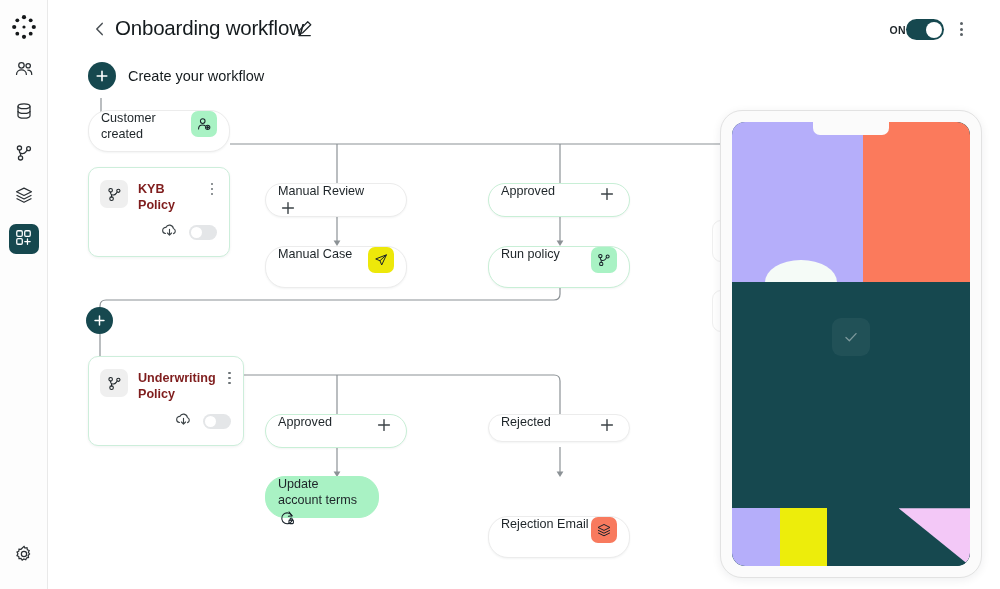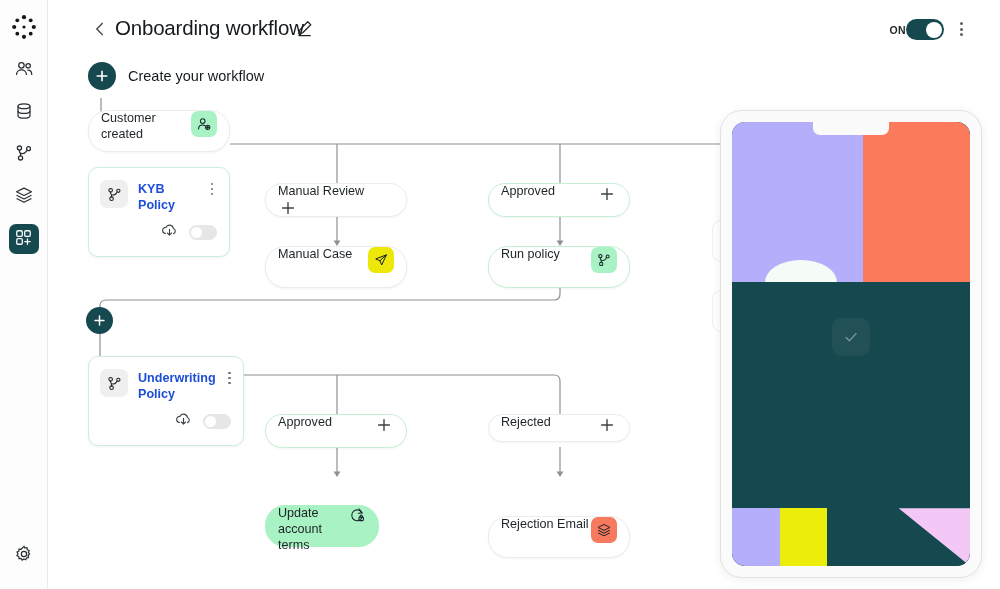--- a/index.html
+++ b/index.html
@@ -74,21 +74,21 @@
 
   .plus-sign { width: 20px; height: 20px; display:flex; align-items:center; justify-content:center; color:#3c4347; cursor:pointer; }
 
   
   .leaf { padding: 0 12px; justify-content: space-between; }
 
   
   .policy-card { position: absolute; background:#fff; border:1px solid #cdeedb; border-radius: 10px; box-shadow: 0 1px 3px rgba(20,30,40,0.06); }
   .policy-head { display:flex; align-items:flex-start; gap:10px; padding: 12px 10px 0 11px; }
   .policy-icon { width: 28px; height: 28px; border-radius: 7px; background:#efefef; display:flex; align-items:center; justify-content:center; flex:0 0 28px; }
-  .policy-name { font-size: 12.6px; font-weight: bold; color:#1d4ed8; line-height:1.25; padding-top:2px; flex:1; }
+  .policy-name { font-size: 12.6px; font-weight: bold; color:#7f1d1d; line-height:1.25; padding-top:2px; flex:1; }
   .policy-kebab { width: 14px; height: 18px; display:flex; flex-direction:column; align-items:center; justify-content:center; gap:2.5px; cursor:pointer; }
   .policy-kebab i { width:2.6px; height:2.6px; border-radius:50%; background:#6b7276; display:block; }
   .policy-foot { position:absolute; right: 12px; bottom: 12px; display:flex; align-items:center; gap:10px; }
   .mini-switch { width: 28px; height: 15px; border-radius: 8px; background:#e4e6e8; position:relative; cursor:pointer; }
   .mini-switch .knob { position:absolute; width:11px; height:11px; border-radius:50%; background:#fff; top:2px; left:2px; }
 
   
   .canvas-plus { position:absolute; width: 27px; height: 27px; border-radius:50%; background:#16484f; display:flex; align-items:center; justify-content:center; color:#fff; cursor:pointer; z-index: 3; }
 
   
@@ -392,21 +392,21 @@
 
       <div class="node leaf green-border" style="left:217px; top:414px; width:142px; height:34px;">
         <span class="node-text">Approved</span>
         <span class="plus-sign">
           <svg width="14" height="14" viewBox="0 0 14 14" stroke="#3c4347" stroke-width="1.4" stroke-linecap="round">
               <path d="M7 1.6v10.8M1.6 7h10.8"></path>
             </svg>
         </span>
       </div>
 
-      <div class="node leaf green-fill" style="left:217px; top:505px; width:114px; height:42px;">
+      <div class="node leaf green-fill" style="left:217px; top:476px; width:114px; height:42px;flex-direction:column;">
         <span class="node-text" style="max-width:92px;">Update account terms</span>
         <span>
           <svg width="18" height="18" viewBox="0 0 22 22" fill="none" stroke="#19222a" stroke-width="1.3" stroke-linecap="round" stroke-linejoin="round">
             <path d="M17 8.2A6.6 6.6 0 1 0 17.6 13"></path>
             <path d="M13.4 3.6 17.3 8.4 12.6 8.8"></path>
             <rect x="13.4" y="13.6" width="5.4" height="4.3" rx="1"></rect>
             <path d="M14.8 13.6v-1.2a1.3 1.3 0 0 1 2.6 0v1.2"></path>
           </svg>
         </span>
       </div>

